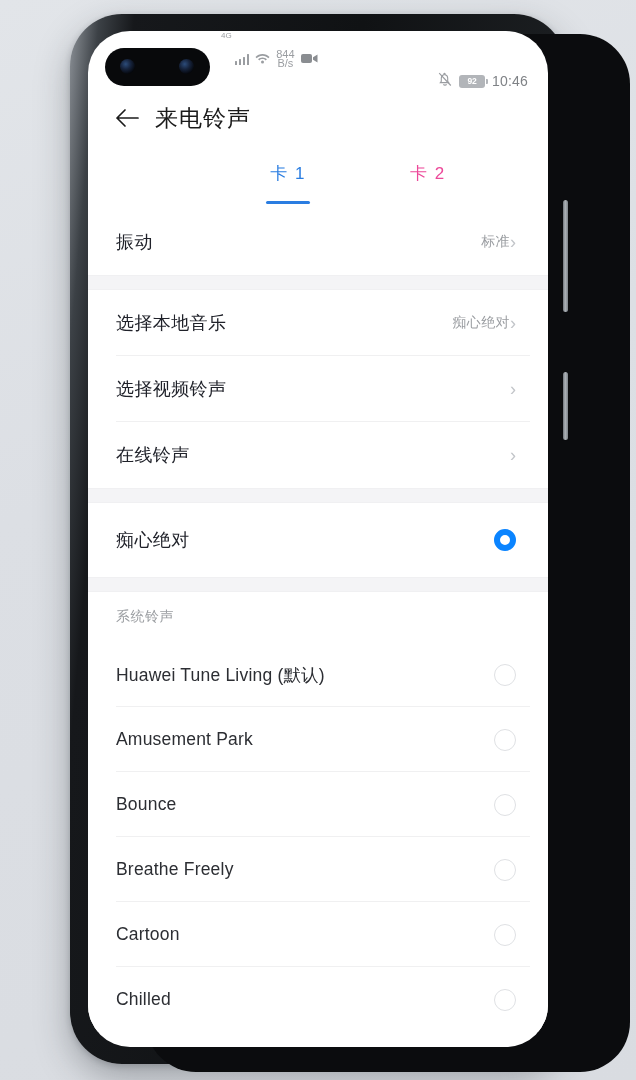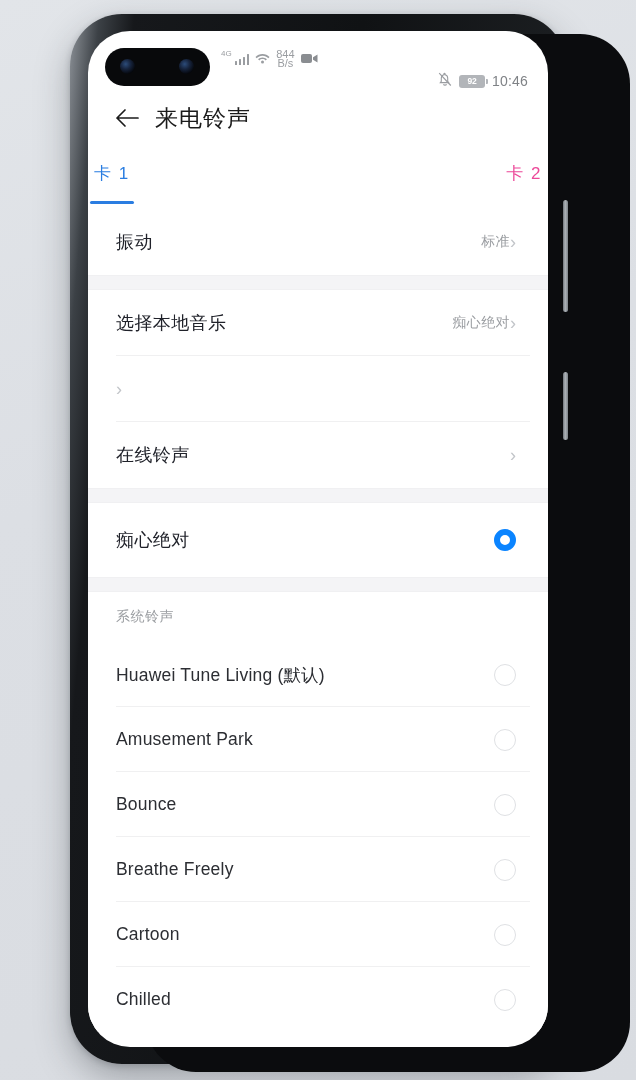--- a/index.html
+++ b/index.html
@@ -100,21 +100,21 @@
     display: flex; align-items: center; gap: 7px; margin-top: 22px;
   }
   .sig-bars { display: flex; align-items: flex-end; gap: 1.5px; height: 12px; }
   .sig-bars i {
     display: block; width: 2.5px; background: #9a9da1; border-radius: .5px;
   }
   .sig-bars i:nth-child(1){height:4px}
   .sig-bars i:nth-child(2){height:6px}
   .sig-bars i:nth-child(3){height:8.5px}
   .sig-bars i:nth-child(4){height:11px}
-  .net-label { font-size: 8px; color:#9a9da1; align-self:flex-start; margin-right:-3px;margin-top:18px; }
+  .net-label { font-size: 8px; color:#9a9da1; align-self:flex-start; margin-right:-3px; }
   .speed {
     display:flex; flex-direction:column; align-items:center;
     font-size: 11px; line-height: 9px; color:#9a9da1;
   }
   #battery-shell {
     position: relative;
     width: 26px; height: 13px;
     border-radius: 3px;
     background: #b2b5b9;
     display:flex; align-items:center; justify-content:center;
@@ -142,21 +142,21 @@
   }
   #page-title {
     font-size: 23px; color: #1b1b1b; letter-spacing: 1px;
   }
 
   
   #tab-bar {
     position: absolute;
     left: 0; top: 125px;
     width: 460px; height: 50px;
-    display:flex; justify-content:space-between; gap: 92px;
+    display:flex; justify-content:center; gap: 92px; padding-left: 40px;
   }
   .tab {
     position: relative;
     font-size: 17px; color: #ec4899;
     padding: 6px 6px 12px 6px;
     cursor: pointer;
     letter-spacing: 1.5px;
   }
   .tab.active { color: #2a7de1; }
   .tab.active::after {
@@ -300,20 +300,21 @@
     <div class="gap"></div>
 
     <div class="section">
       <div class="row">
         <span class="label">选择本地音乐</span>
         <span class="value">痴心绝对</span>
         <span class="chevron">›</span>
         <span class="divider"></span>
       </div>
       <div class="row">
+        <span class="label">选择视频铃声</span>
         <span class="value"></span>
         <span class="chevron">›</span>
         <span class="divider"></span>
       </div>
       <div class="row">
         <span class="label">在线铃声</span>
         <span class="value"></span>
         <span class="chevron">›</span>
       </div>
     </div>

